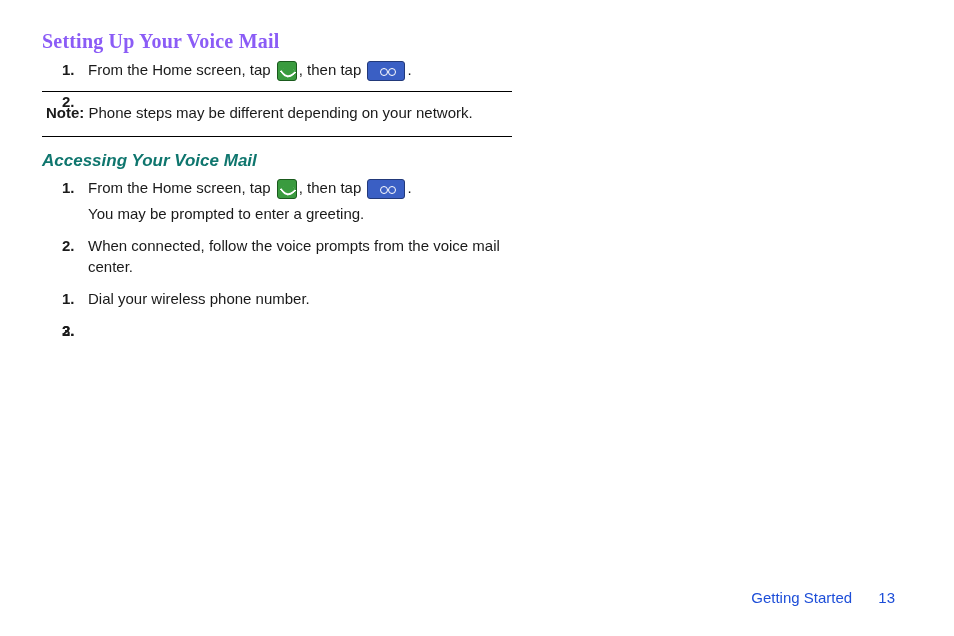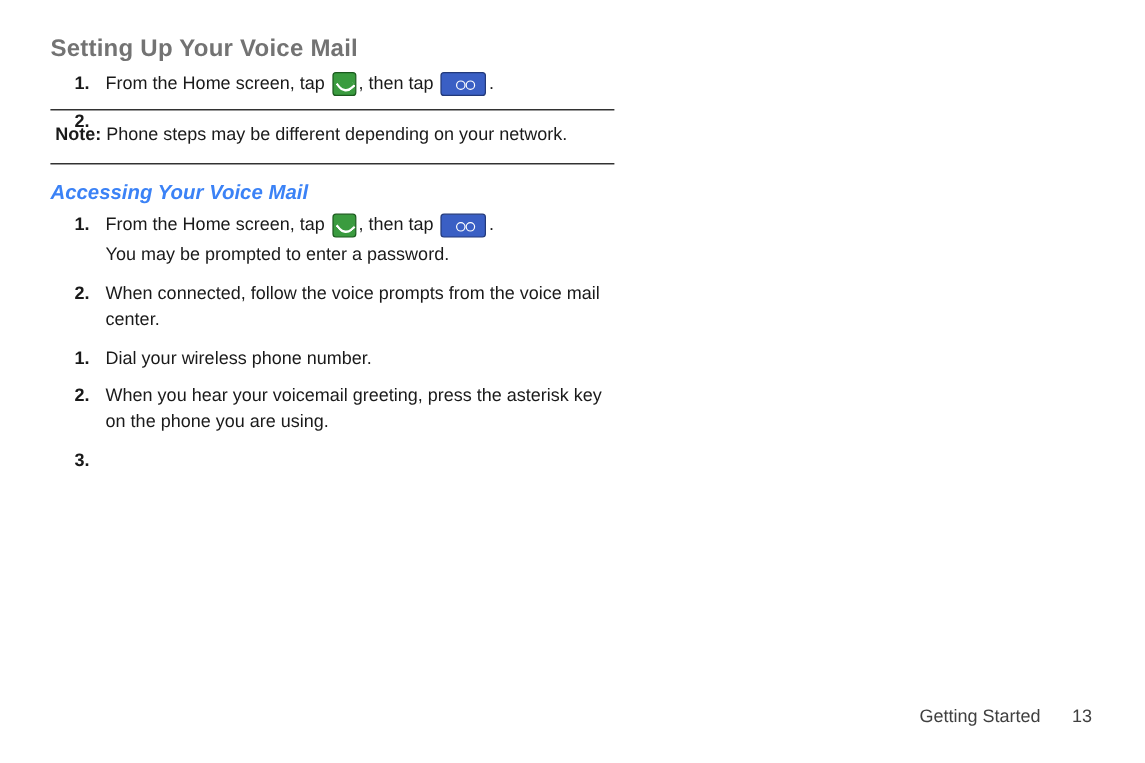--- a/index.html
+++ b/index.html
@@ -9,28 +9,29 @@
       background: #fff;
       font-family: Arial, Helvetica, sans-serif;
       position: relative;
       padding: 30px 42px 0 42px;
       color: #1a1a1a;
     }
     .content {
       width: 470px;
     }
     h1.main-heading {
-      color: #737373;
+      color: #8b5cf6;
       font-weight: 900;
       font-size: 20px;
       margin-bottom: 6px;
       letter-spacing: 0.2px;
+      font-family: Liberation Serif, serif;
     }
     h2.sub-heading {
-      color: #3b82f6;
+      color: #0f766e;
       font-style: italic;
       font-weight: 700;
       font-size: 17px;
       margin-top: 14px;
       margin-bottom: 6px;
     }
     ol.steps {
       list-style: none;
       padding-left: 46px;
     }
@@ -115,23 +116,23 @@
       padding-left: 42px;
       text-indent: -42px;
     }
     .sub-line {
       display: block;
       margin-top: 4px;
     }
     .footer {
       position: absolute;
       bottom: 30px;
-      right: 44px;
+      right: 59px;
       font-size: 15px;
-      color: #404040;
+      color: #1d4ed8;
     }
     .footer .pagenum {
       margin-left: 22px;
     }
   </style>
 </head>
 <body>
 
 <div class="content">
 
@@ -152,37 +153,36 @@
       <span class="note-label">Note:</span><span> Phone steps may be different depending on your network.</span>
     </span>
   </div>
 
   <h2 class="sub-heading">Accessing Your Voice Mail</h2>
 
   <ol class="steps">
     <li>
       <span class="num">1.</span>
       <span>From the Home screen, tap </span><span class="icon-box phone-icon"></span><span>, then tap </span><span class="icon-box vm-icon"></span><span>.</span>
-      <span class="sub-line">You may be prompted to enter a password.</span>
+      <span class="sub-line">You may be prompted to enter a greeting.</span>
     </li>
     <li>
       <span class="num">2.</span>
       <span>When connected, follow the voice prompts from the voice mail center.</span>
     </li>
   </ol>
 
 
   <ol class="steps">
     <li>
       <span class="num">1.</span>
       <span>Dial your wireless phone number.</span>
     </li>
     <li>
       <span class="num">2.</span>
-      <span>When you hear your voicemail greeting, press the asterisk key on the phone you are using.</span>
     </li>
     <li>
       <span class="num">3.</span>
     </li>
   </ol>
 
 </div>
 
 <div class="footer">
   <span>Getting Started</span>

